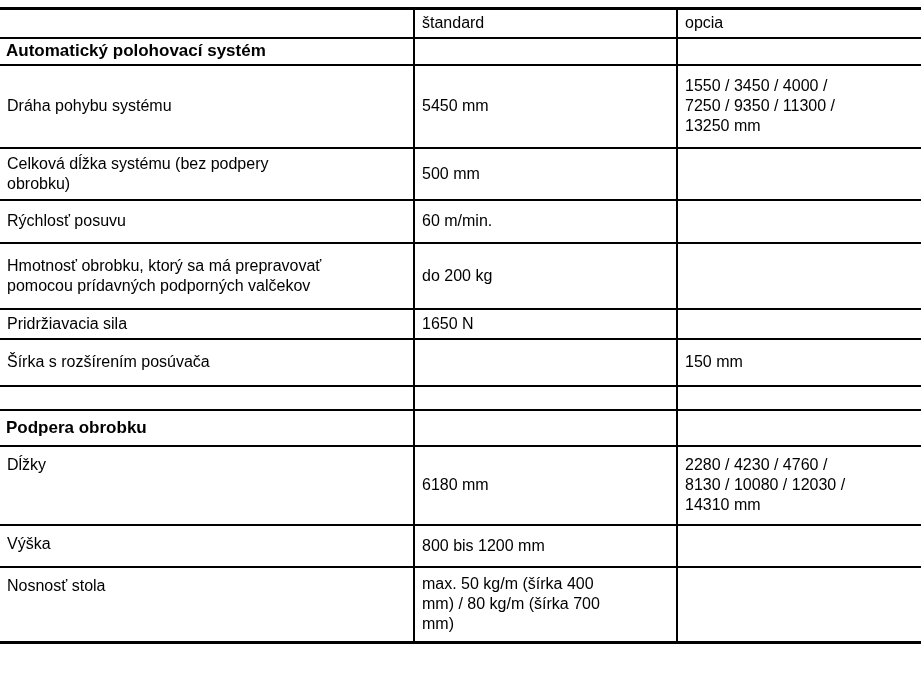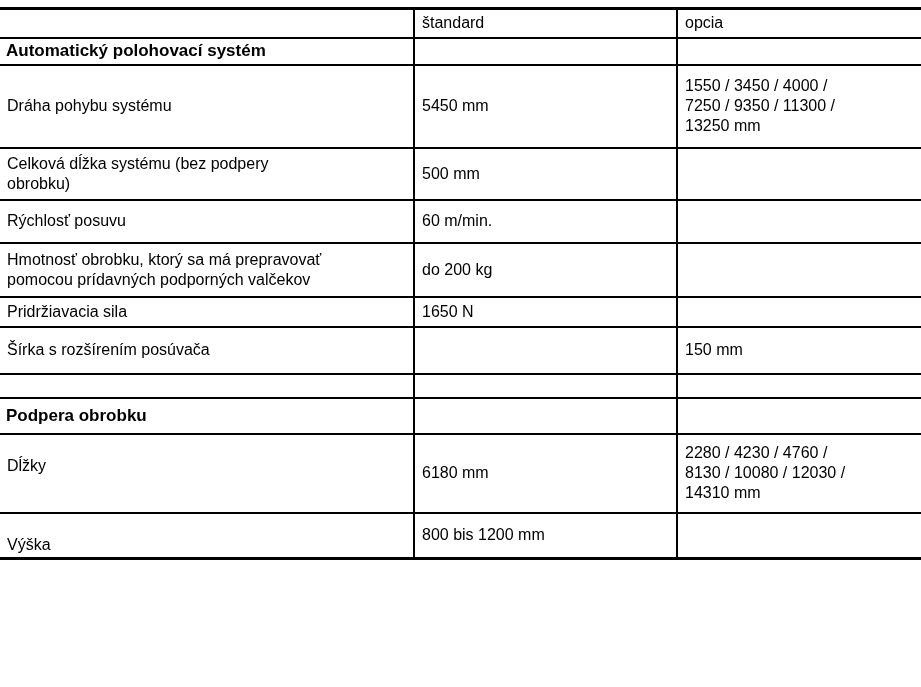--- a/index.html
+++ b/index.html
@@ -38,21 +38,21 @@
   td.c2, td.c3 {
     border-left: 2px solid #000000;
   }
   tr.section td.c1 {
     font-weight: bold;
     font-size: 17px;
     padding-left: 6px;
   }
   td.label-top {
     vertical-align: top;
-    padding-top: 21px;
+    padding-top: 8px;
   }
 </style>
 </head>
 <body>
 
 <div class="table-wrap">
   <table class="spec">
     <colgroup>
       <col class="c1">
         <col class="c2">
@@ -86,21 +86,21 @@
         <td class="c3"></td>
       </tr>
 
       <tr style="height:43px">
         <td class="c1">Rýchlosť posuvu</td>
         <td class="c2">60 m/min.</td>
         <td class="c3"></td>
       </tr>
 
 
-      <tr style="height:54px">
+      <tr style="height:66px">
         <td class="c1">Hmotnosť obrobku, ktorý sa má prepravovať
 pomocou prídavných podporných valčekov</td>
         <td class="c2">do 200 kg</td>
         <td class="c3"></td>
       </tr>
 
       <tr style="height:30px">
         <td class="c1">Pridržiavacia sila</td>
         <td class="c2">1650 N</td>
         <td class="c3"></td>
@@ -132,15 +132,22 @@
 14310 mm</td>
       </tr>
 
 
       <tr style="height:42px">
         <td class="c1 label-top">Výška</td>
         <td class="c2">800 bis 1200 mm</td>
         <td class="c3"></td>
       </tr>
 
+      <tr style="height:76px">
+        <td class="c1 label-top">Nosnosť stola</td>
+        <td class="c2">max. 50 kg/m (šírka 400
+mm) / 80 kg/m (šírka 700
+mm)</td>
+        <td class="c3"></td>
+      </tr>
     </tbody>
   </table>
 </div>
 
 </body></html>

